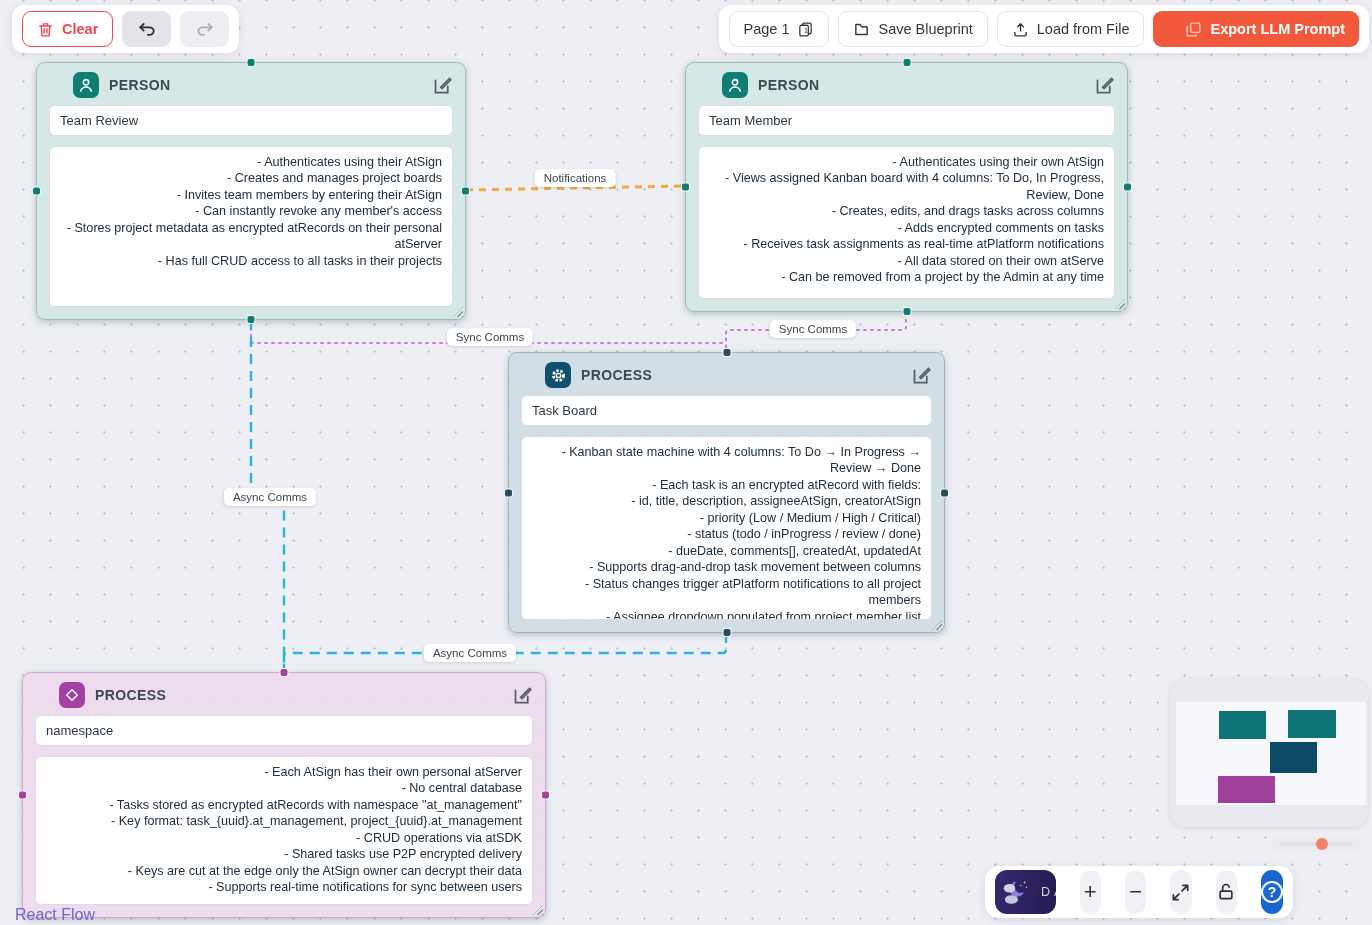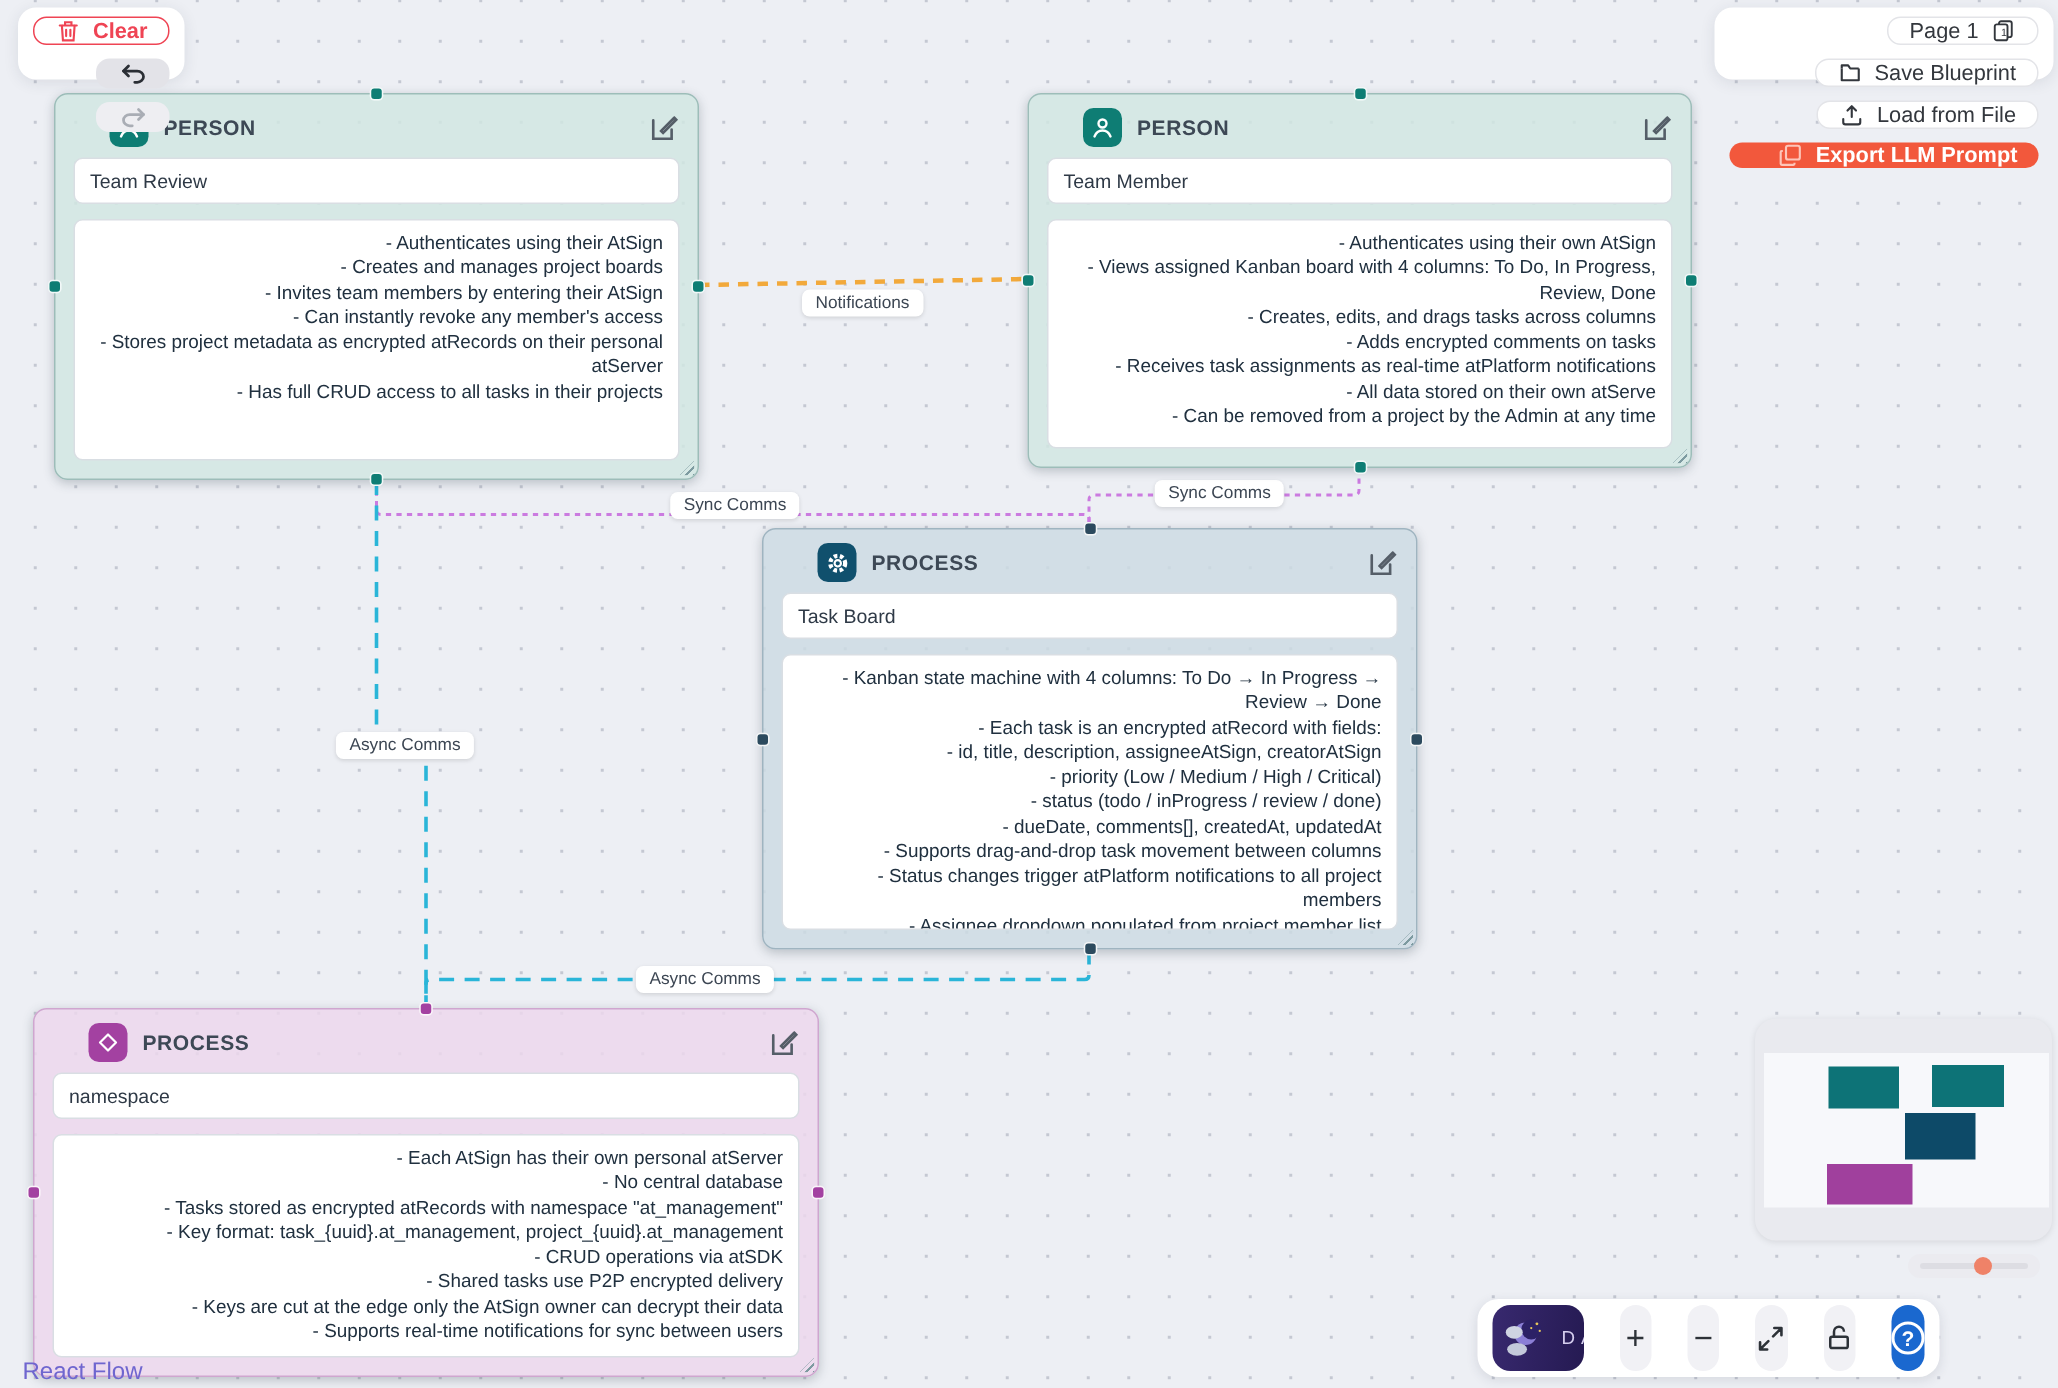--- a/index.html
+++ b/index.html
@@ -5,21 +5,21 @@
   * { box-sizing: border-box; margin: 0; padding: 0; }
   html,body { width:1372px; height:925px; overflow:hidden;
     font-family:"Liberation Sans", sans-serif; background:#edeff4; }
   .canvas { position:absolute; inset:0;
     background-image: radial-gradient(#c4c8d2 1.3px, transparent 1.3px);
     background-size: 27px 27px; background-position: 10px 14px; }
 
   
   .panel { position:absolute; background:#fff; border-radius:12px;
     box-shadow:0 2px 10px rgba(40,50,70,.10); display:flex; align-items:flex-end;
-    gap:9px; padding:6px 10px; z-index:30;flex-direction:column; }
+    gap:9px; padding:6px 10px; z-index:30; }
   .panel-left { left:12px; top:5px; height:48px; }
   .panel-right { right:3px; top:5px; height:48px; }
   .btn { display:inline-flex; align-items:center; gap:8px; height:36px;
     border-radius:9px; font-size:14.5px; padding:0 14px; border:1px solid #e3e4e8;
     background:#fff; color:#33373d; cursor:pointer; white-space:nowrap; }
   .btn-clear { border:1.5px solid #ef4454; color:#ef4454; font-weight:600; }
   .btn-undo { background:#e3e3e8; border:none; width:49px; justify-content:center; color:#2b2f35; }
   .btn-redo { background:#eeeef2; border:none; width:49px; justify-content:center; color:#a9adb5; }
   .btn-export { background:#f2583c; border:none; color:#fff; font-weight:600;padding-left:32px; }
   .btn svg { flex:0 0 auto; }
@@ -101,21 +101,21 @@
 <div class="canvas"></div>
 
 <svg class="edges" width="1372" height="925">
   <path d="M466,190 L685,186" fill="none" stroke="#f2a93b" stroke-width="3" stroke-dasharray="7 6"></path>
   <path d="M251,320 V340 Q251,343 254,343 H722 Q726,343 726,346 V352" fill="none" stroke="#cb7be0" stroke-width="2" stroke-dasharray="3.5 3.5"></path>
   <path d="M906,312 V327 Q906,330 903,330 H730 Q726,330 726,333 V352" fill="none" stroke="#cb7be0" stroke-width="2" stroke-dasharray="3.5 3.5"></path>
   <path d="M251,320 V499 Q251,502 254,502 H281 Q284,502 284,505 V672" fill="none" stroke="#2ab5d8" stroke-width="2.4" stroke-dasharray="10 7"></path>
   <path d="M726,633 V650 Q726,653 723,653 H287 Q284,653 284,656 V672" fill="none" stroke="#2ab5d8" stroke-width="2.4" stroke-dasharray="10 7"></path>
 </svg>
 
-<div class="edge-label" style="left:575px; top:202px;">Notifications</div>
+<div class="edge-label" style="left:575px; top:178px;">Notifications</div>
 <div class="edge-label" style="left:490px; top:337px;">Sync Comms</div>
 <div class="edge-label" style="left:813px; top:329px;">Sync Comms</div>
 <div class="edge-label" style="left:270px; top:497px;">Async Comms</div>
 <div class="edge-label" style="left:470px; top:653px;">Async Comms</div>
 
 <div class="node node-person" style="left:36px; top:62px; width:430px; height:258px;">
   <div class="node-header">
     <span class="node-icon icon-person-bg">
       <svg width="16" height="16" viewBox="0 0 24 24" fill="none" stroke="#fff" stroke-width="2.4" stroke-linecap="round">
         <circle cx="12" cy="8" r="4"></circle>

